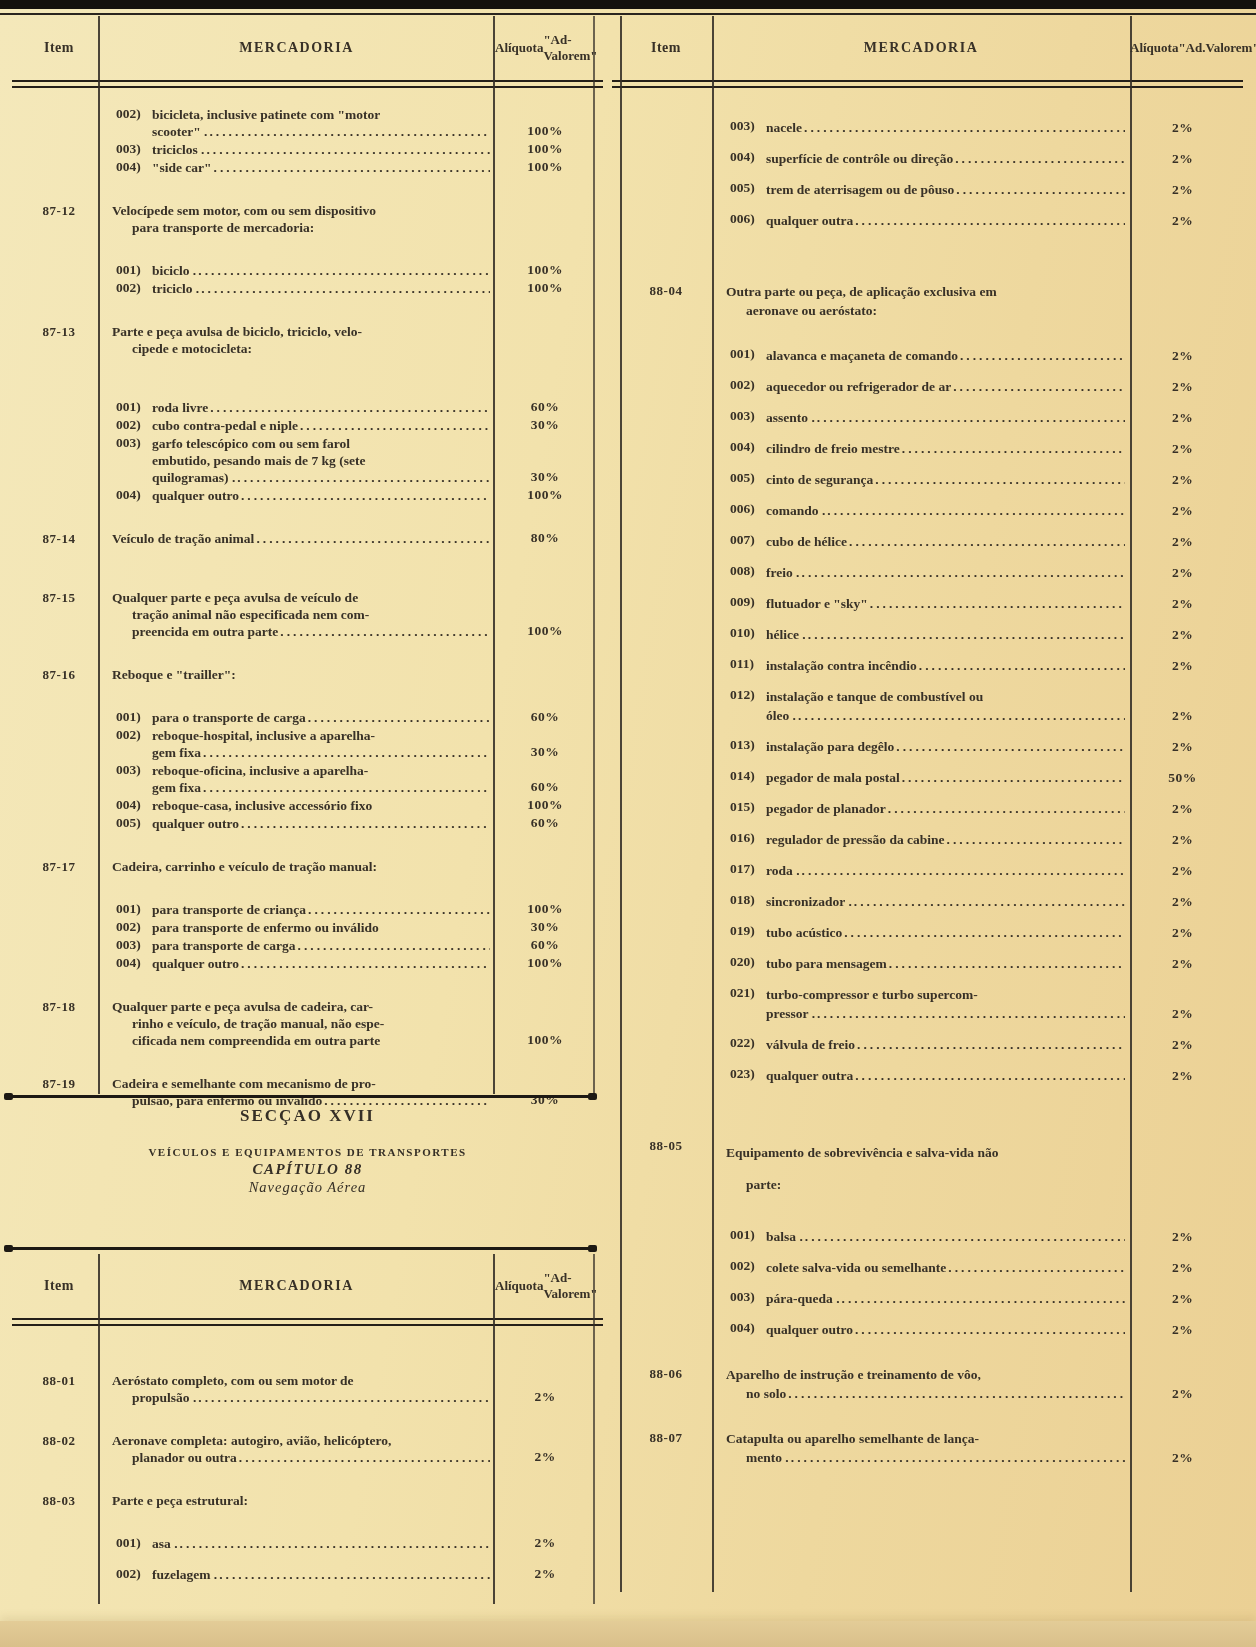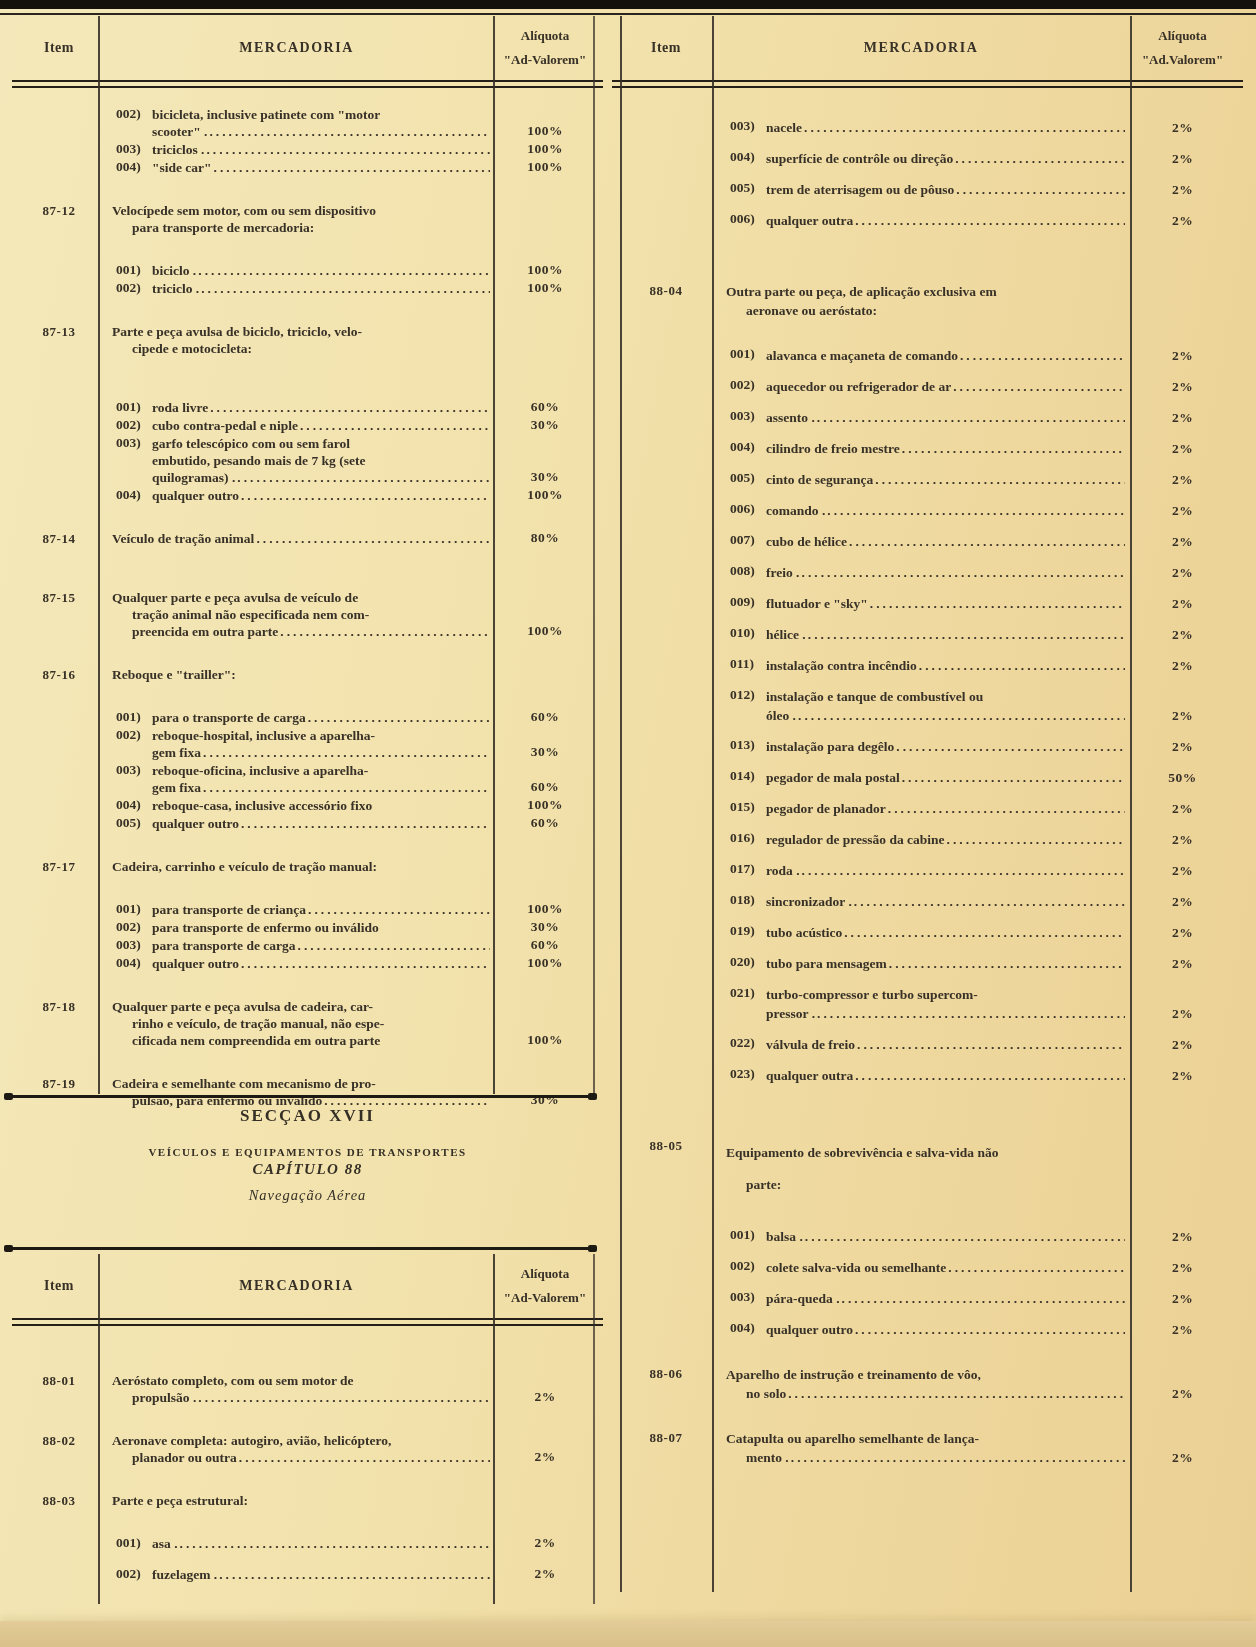--- a/index.html
+++ b/index.html
@@ -18,21 +18,21 @@
     box-shadow:0 -4px 8px rgba(120,90,40,.12);
   }
   #top-bar{position:absolute;left:0;top:0;width:1256px;height:9px;background:#14110d;}
   #top-line{position:absolute;left:0;top:13px;width:1256px;height:2px;background:#2a251f;}
 
   .tsec{position:absolute;color:#383127;}
   .vline{position:absolute;top:0;bottom:0;width:2px;background:#332d26;opacity:.88;}
   .thead{display:flex;align-items:stretch;height:64px;}
   .h-item{display:flex;align-items:center;justify-content:center;font-size:14px;font-weight:bold;letter-spacing:.5px;}
   .h-merc{flex:1;display:flex;align-items:center;justify-content:center;font-size:14px;font-weight:bold;letter-spacing:1.5px;}
-  .h-ali{display:flex;flex-direction:column;align-items:center;justify-content:space-evenly;font-size:13px;font-weight:bold;padding:4px 0;}
+  .h-ali{display:flex;flex-direction:row;align-items:center;justify-content:space-evenly;font-size:13px;font-weight:bold;padding:4px 0;}
   .dbl{height:4px;border-top:2px solid #241f19;border-bottom:2px solid #241f19;margin:0 -8px 0 -8px;}
   .entries{padding-top:4px;position:relative;}
 
   .entry{display:flex;align-items:stretch;}
   .entry.g0{margin-top:1px;}
   .entry.g1{margin-top:14px;}
   .entry.g2{margin-top:26px;}
   .entry.g3{margin-top:42px;}
   .entry.g4{margin-top:52px;}
   .tsec.right .entry.g1{margin-top:12px;}
@@ -64,21 +64,21 @@
 
   .hrule{position:absolute;left:8px;width:587px;height:3px;background:#1d1913;}
   .hrule::before,.hrule::after{content:"";position:absolute;top:-2px;width:9px;height:7px;background:#1d1913;border-radius:2px;}
   .hrule::before{left:-4px;}
   .hrule::after{right:-2px;}
 
   #section-block{position:absolute;left:20px;top:1106px;width:575px;text-align:center;color:#352f26;}
   #section-block .sec-title{font-size:17px;font-weight:bold;letter-spacing:2px;}
   #section-block .sec-sub{font-size:11px;font-weight:bold;letter-spacing:1.5px;margin-top:20px;}
   #section-block .sec-chap{font-size:15px;font-weight:bold;font-style:italic;letter-spacing:1.5px;margin-top:3px;}
-  #section-block .sec-nav{font-size:14.5px;font-style:italic;letter-spacing:1px;margin-top:9px;}
+  #section-block .sec-nav{font-size:14.5px;font-style:italic;letter-spacing:1px;margin-top:1px;}
 </style>
 </head>
 <body>
 
 <div id="page">
 
   <div id="top-bar"></div>
   <div id="top-line"></div>
 
   <div class="tsec left" id="left-sec-1" style="left:20px;top:16px;width:575px;height:1078px;">

